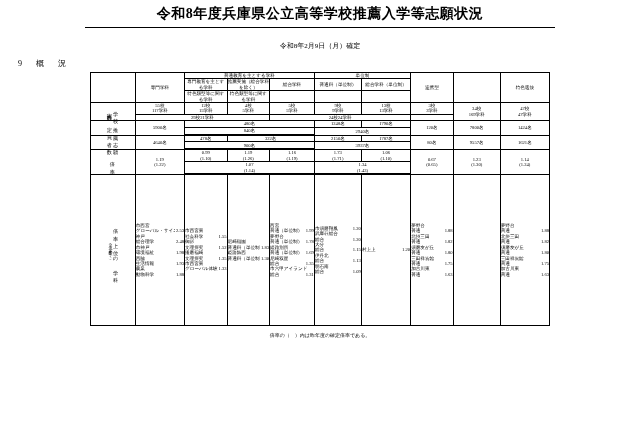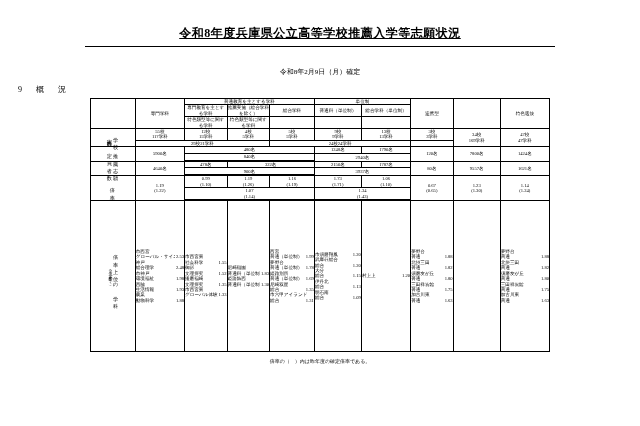--- a/index.html
+++ b/index.html
@@ -6,30 +6,29 @@
   body{
     width:640px;height:426px;
     background:#ffffff;
     font-family:"Liberation Serif", serif;
     color:#000;
     overflow:hidden;
   }
   .page{position:relative;width:640px;height:426px;}
   .title{
     text-align:center;
-    font-size:12px;
+    font-size:14px;
     font-weight:bold;
-    margin-top:25px;
+    margin-top:5px;
     letter-spacing:0.5px;
-    text-decoration:underline;
   }
   .subtitle{
     text-align:center;
     font-size:7px;
-    margin-top:20px;
+    margin-top:13px;
   }
   .rule{
     width:470px;height:1px;background:#000;margin:4px auto 0 auto;
   }
   .section{
     font-size:8px;
     margin:7px 0 3px 18px;
     letter-spacing:3px;
   }
   table.main{

